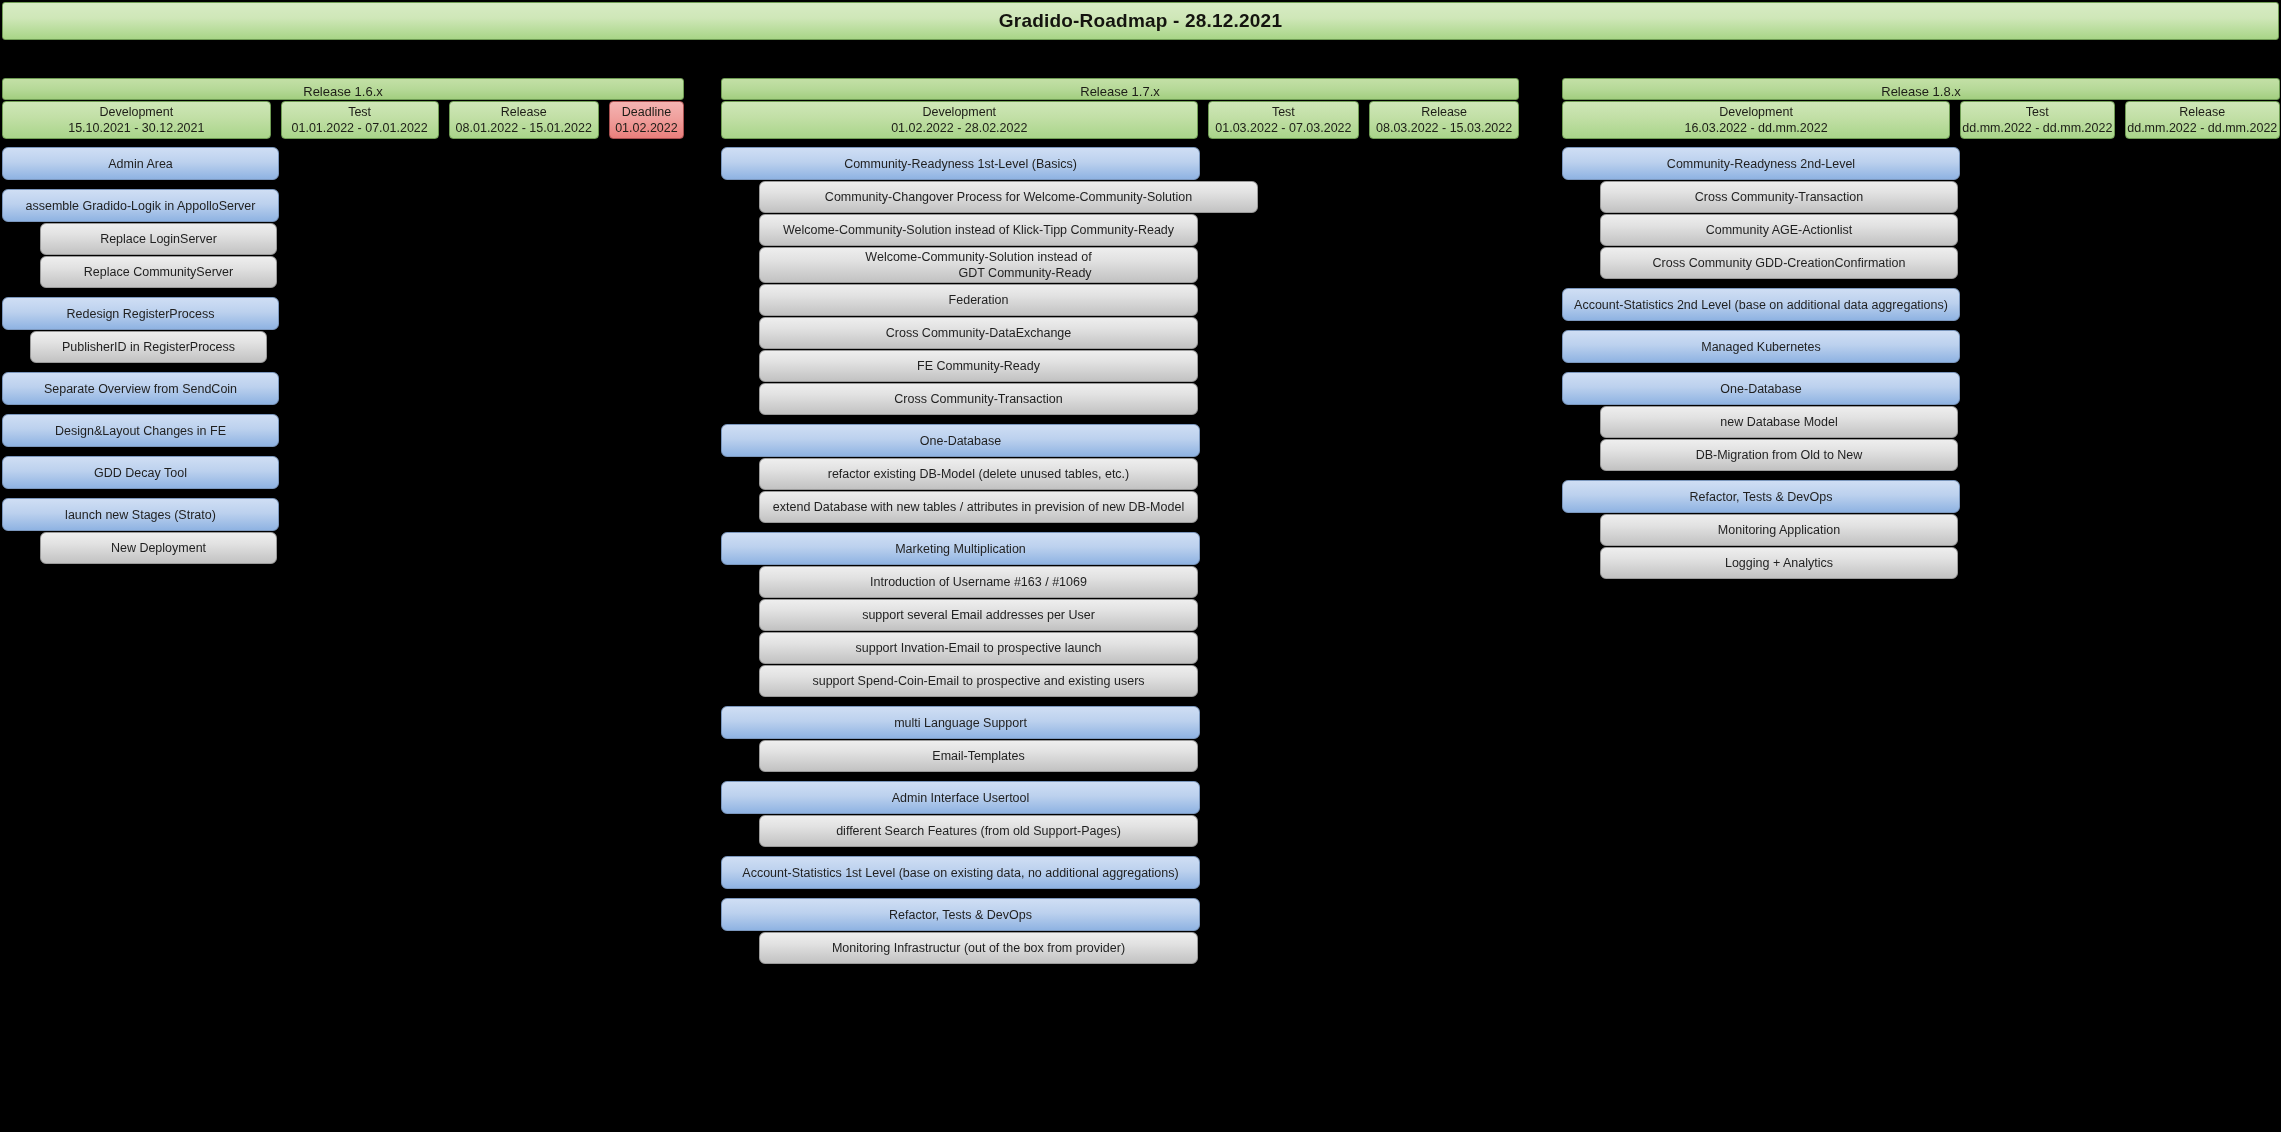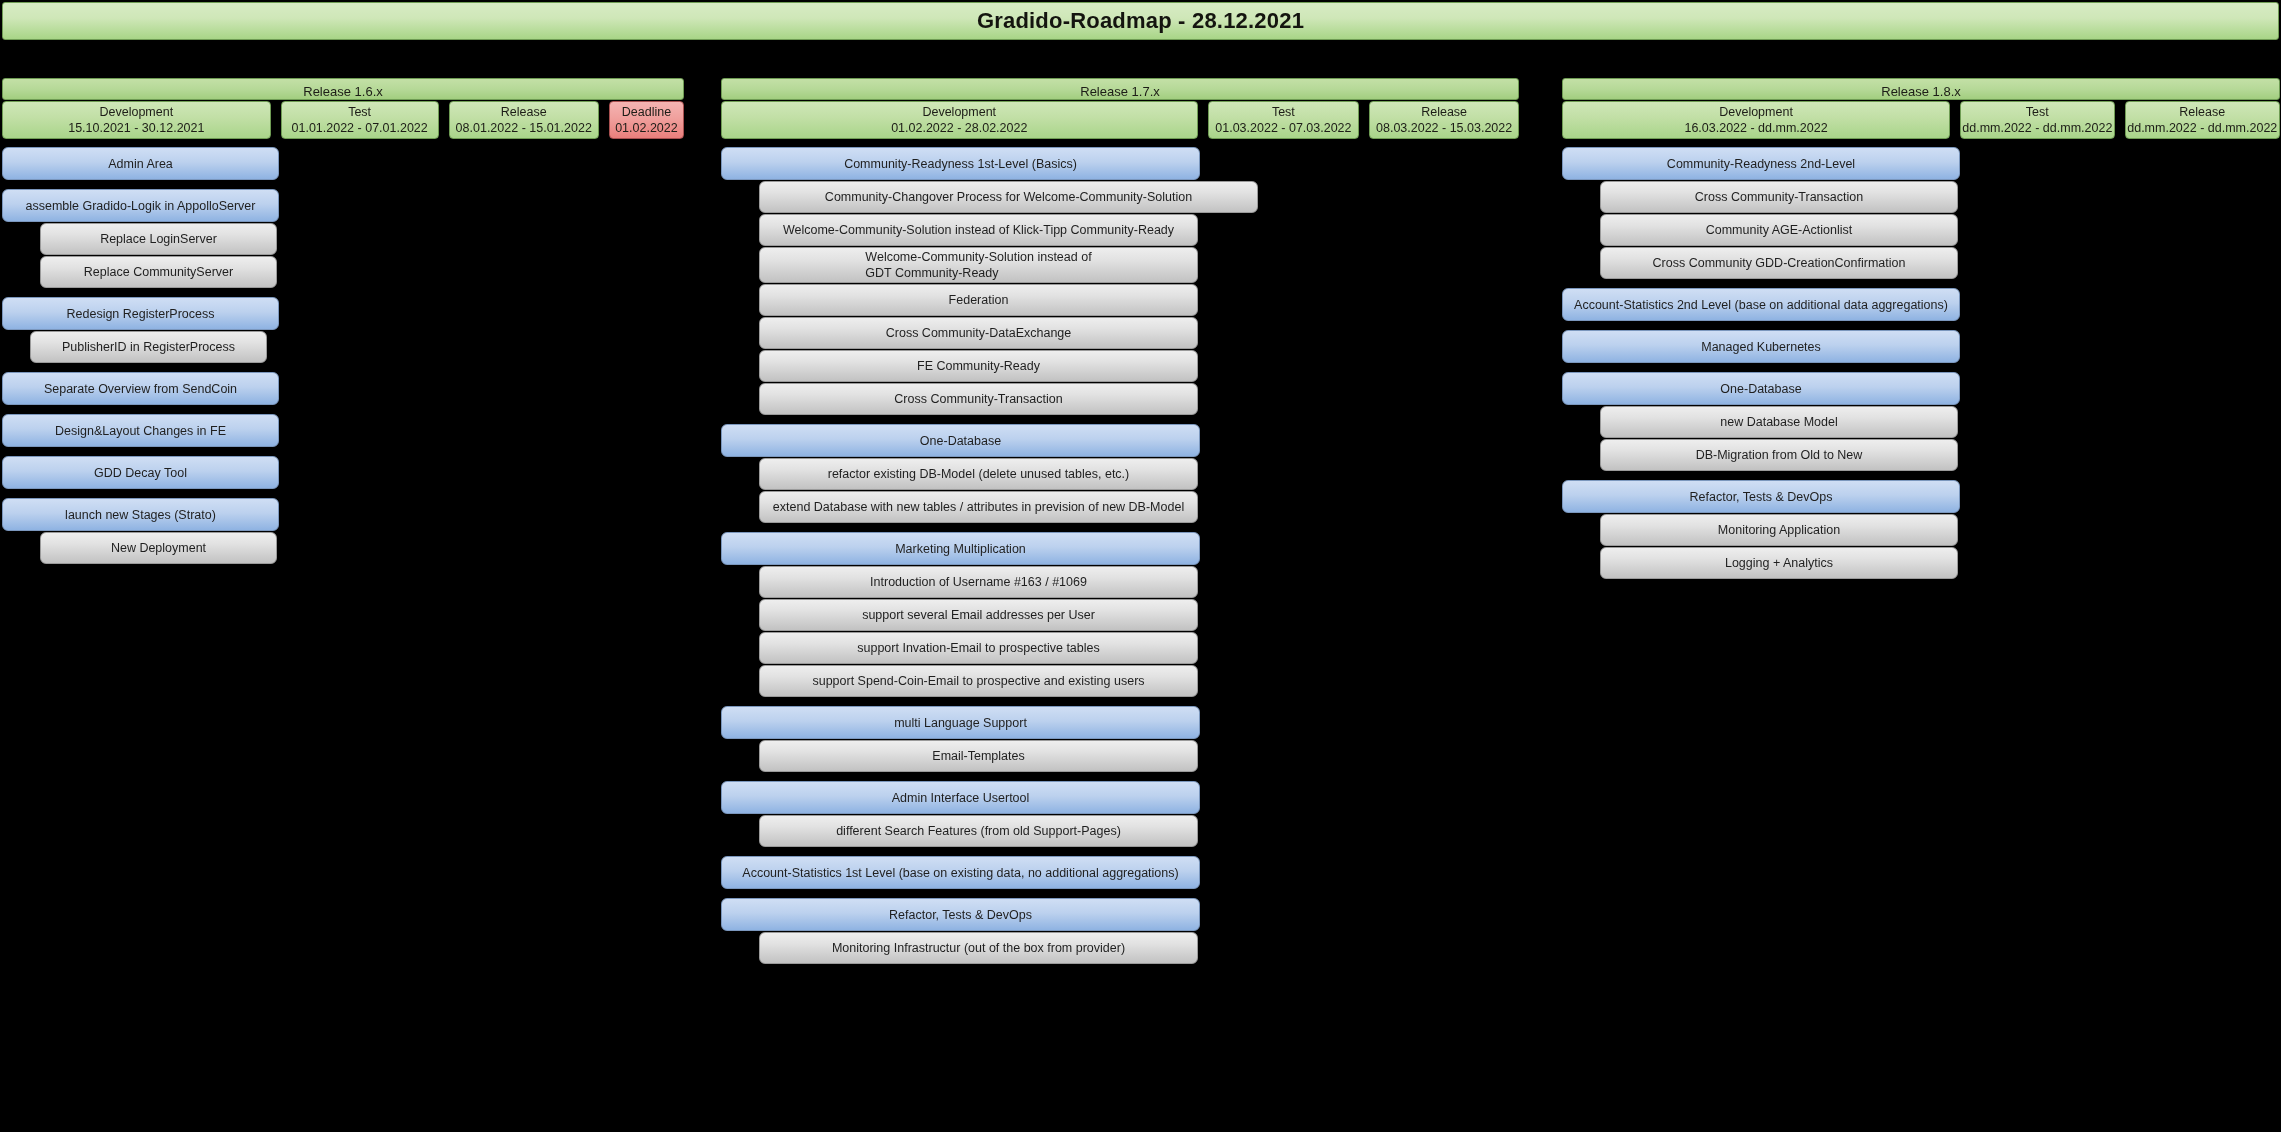--- a/index.html
+++ b/index.html
@@ -25,21 +25,21 @@
     height: 38px;
     border: 1px solid #6f9c54;
     border-radius: 3px;
     background: linear-gradient(to bottom, #d7ebc4 0%, #cfe7b8 42%, #a8d587 100%);
     display: flex;
     align-items: center;
     justify-content: center;
     box-sizing: border-box;
   }
   #title-bar .title-text {
-    font-size: 22px;
+    font-size: 19px;
     font-weight: bold;
     color: #14140f;
     letter-spacing: 0.2px;
   }
 
   
   .release-col {
     position: absolute;
     top: 78px;
   }
@@ -88,21 +88,21 @@
 
   
   .tasks { margin-top: 8px; }
 
   .task {
     box-sizing: border-box;
     border-radius: 6px;
     display: flex;
     align-items: center;
     justify-content: center;
-    text-align: left;
+    text-align: right;
     font-size: 12.5px;
     line-height: 1.28;
     padding: 2px 8px;
     color: #1f1f1f;
     position: relative;
   }
   .task.epic {
     height: 33px;
     border: 1px solid #7b97bd;
     background: linear-gradient(to bottom, #cfdef4 0%, #bcd1ee 45%, #8fb3e2 100%);
@@ -252,21 +252,21 @@
           <span>Marketing Multiplication</span>
         </div>
         <div class="sub-group" style="margin-left: 38px;">
           <div class="task sub" style="width: 439px;">
             <span>Introduction of Username #163 / #1069</span>
           </div>
           <div class="task sub" style="width: 439px;">
             <span>support several Email addresses per User</span>
           </div>
           <div class="task sub" style="width: 439px;">
-            <span>support Invation-Email to prospective tables</span>
+            <span>support Invation-Email to prospective launch</span>
           </div>
           <div class="task sub" style="width: 439px;">
             <span>support Spend-Coin-Email to prospective and existing users</span>
           </div>
         </div>
         <div class="task epic" style="width: 479px;">
           <span>multi Language Support</span>
         </div>
         <div class="sub-group" style="margin-left: 38px;">
           <div class="task sub" style="width: 439px;">

